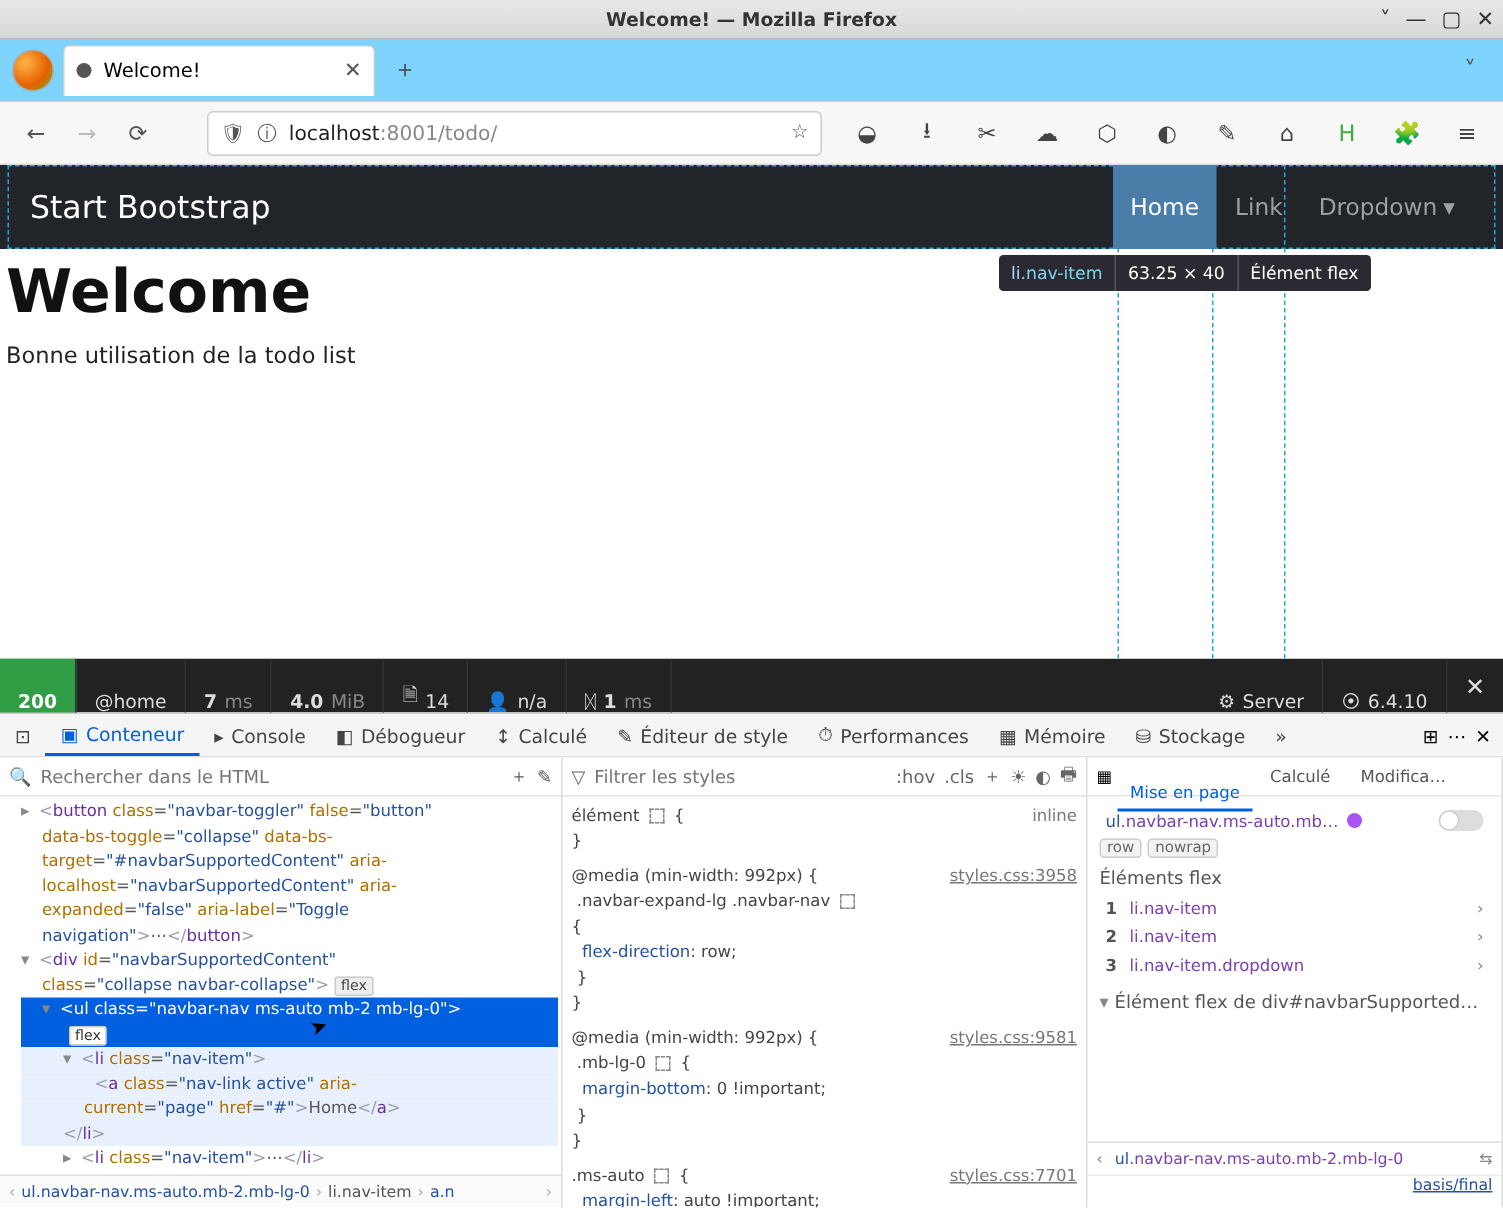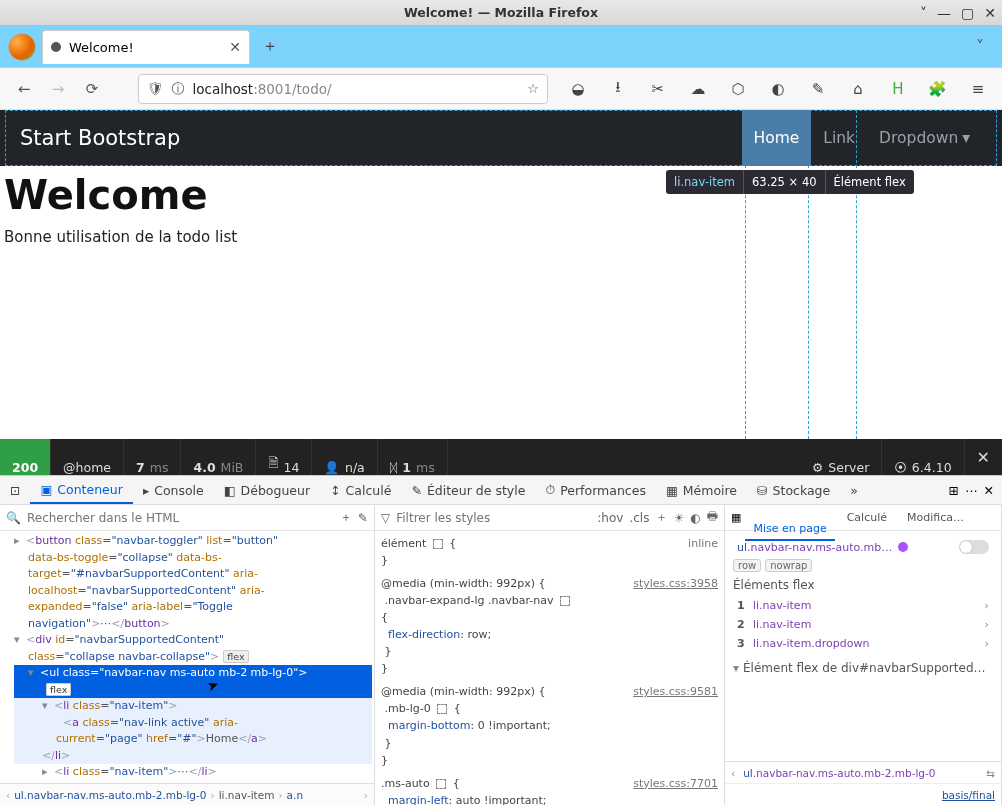--- a/index.html
+++ b/index.html
@@ -124,21 +124,21 @@
 
 .dom-breadcrumb { position: absolute; bottom: 0; left: 0; right: 0; height: 22px; border-top: 1px solid #ddd; background: #fbfbfb; display: flex; align-items: center; padding: 0 6px; font-family: Menlo, monospace; font-size: 10.5px; gap: 4px; color: #555; }
 .dom-breadcrumb .bc { color: #2452a0; }
 .dom-breadcrumb .bcsel { color: #555; }
 .dom-breadcrumb .chev { color: #aaa; }
 
 .layout-bc { position: absolute; bottom: 22px; left: 0; right: 0; height: 22px; border-top: 1px solid #ddd; display: flex; align-items: center; padding: 0 6px; font-family: Menlo, monospace; font-size: 10.5px; }
 .layout-bc .chev-l { color: #888; margin-right: 8px; cursor: pointer; }
 .layout-bc .text { color: #2452a0; }
 .layout-bc .text .cls { color: #7b3fb3; }
-.layout-bc2 { position: absolute; bottom: 0; left: 0; right: 0; height: 22px; border-top: 1px solid #eee; display: flex; align-items: center; justify-content: flex-end; padding: 0 6px; font-size: 10.5px; color: #2452a0; text-decoration: underline; }
+.layout-bc2 { position: absolute; bottom: 0; left: 0; right: 0; height: 22px; border-top: 1px solid #eee; display: flex; align-items: flex-start; justify-content: flex-end; padding: 0 6px; font-size: 10.5px; color: #2452a0; text-decoration: underline; }
 </style>
 </head>
 <body>
 
 <div class="titlebar">
   <span class="title">Welcome! — Mozilla Firefox</span>
   <div class="wcontrols">
     <span>˅</span>
     <span>—</span>
     <span>▢</span>
@@ -302,21 +302,21 @@
 <div class="dt-body">
 
   <div class="pane dom">
     <div class="pane-toolbar">
       <span>🔍</span>
       <input placeholder="Rechercher dans le HTML" style="">
       <span class="tb-btn">＋</span>
       <span class="tb-btn">✎</span>
     </div>
     <div class="dom-tree">
-      <span class="row i1"><span class="arrow">▸</span><span class="tw">&lt;</span><span class="tn">button</span> <span class="an">class</span>=<span class="av">"navbar-toggler"</span> <span class="an">list</span>=<span class="av">"button"</span></span>
+      <span class="row i1"><span class="arrow">▸</span><span class="tw">&lt;</span><span class="tn">button</span> <span class="an">class</span>=<span class="av">"navbar-toggler"</span> <span class="an">false</span>=<span class="av">"button"</span></span>
       <span class="row i2"><span class="an">data-bs-toggle</span>=<span class="av">"collapse"</span> <span class="an">data-bs-</span></span>
       <span class="row i2"><span class="an">target</span>=<span class="av">"#navbarSupportedContent"</span> <span class="an">aria-</span></span>
       <span class="row i2"><span class="an">localhost</span>=<span class="av">"navbarSupportedContent"</span> <span class="an">aria-</span></span>
       <span class="row i2"><span class="an">expanded</span>=<span class="av">"false"</span> <span class="an">aria-label</span>=<span class="av">"Toggle</span></span>
       <span class="row i2"><span class="av">navigation"</span><span class="tw">&gt;</span>⋯<span class="tw">&lt;/</span><span class="tn">button</span><span class="tw">&gt;</span></span>
       <span class="row i1"><span class="arrow">▾</span><span class="tw">&lt;</span><span class="tn">div</span> <span class="an">id</span>=<span class="av">"navbarSupportedContent"</span></span>
       <span class="row i2"><span class="an">class</span>=<span class="av">"collapse navbar-collapse"</span><span class="tw">&gt;</span><span class="badge">flex</span></span>
       <span class="row i2 sel"><span class="arrow">▾</span><span class="tw">&lt;</span><span class="tn">ul</span> <span class="an">class</span>=<span class="av">"navbar-nav ms-auto mb-2 mb-lg-0"</span><span class="tw">&gt;</span></span>
       <span class="row i3 sel"><span class="badge" style="background:#fff;color:#333">flex</span></span>
       <span class="row i3 hov"><span class="arrow">▾</span><span class="tw">&lt;</span><span class="tn">li</span> <span class="an">class</span>=<span class="av">"nav-item"</span><span class="tw">&gt;</span></span>

